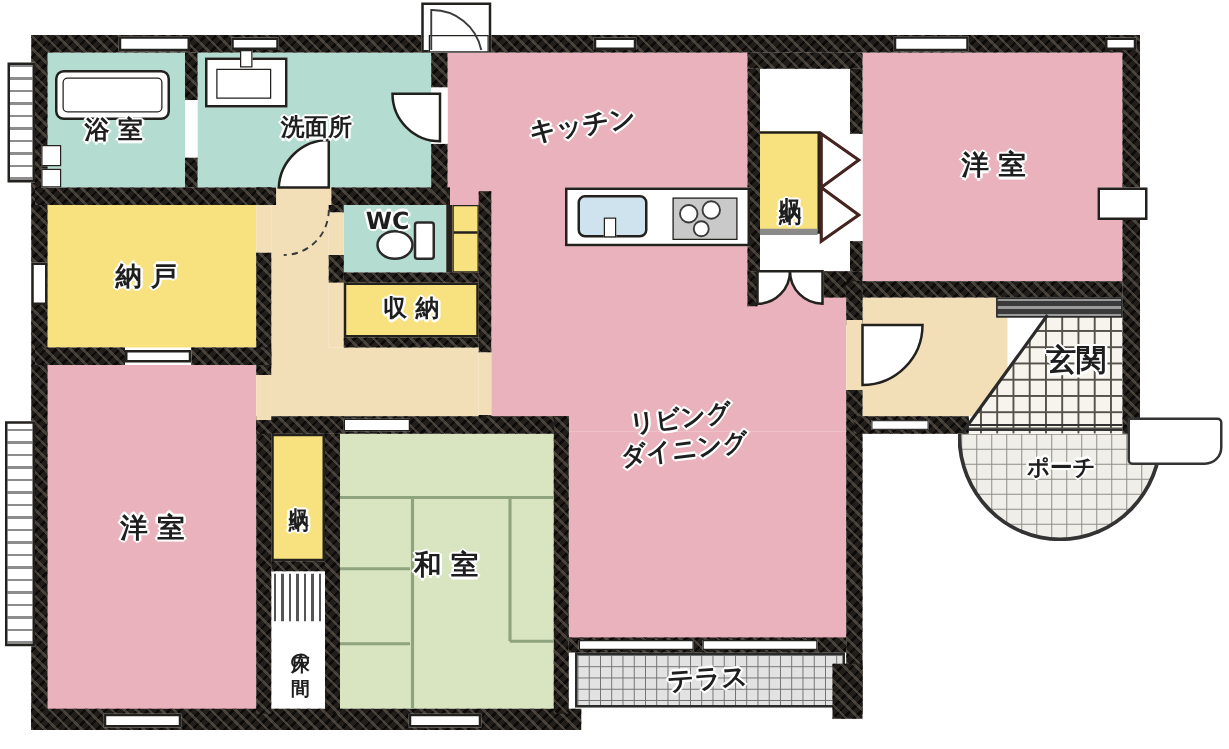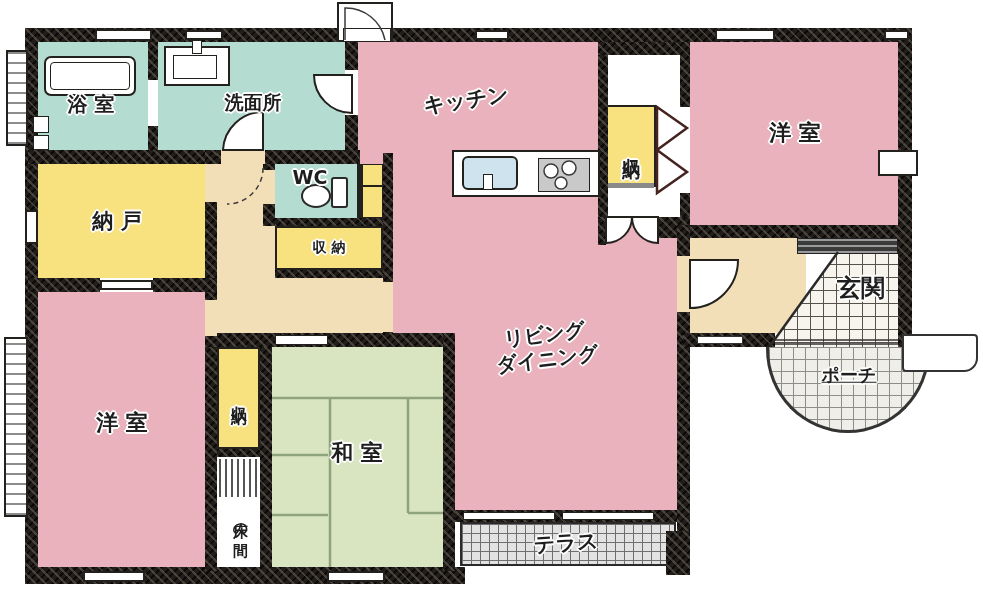--- a/index.html
+++ b/index.html
@@ -215,25 +215,25 @@
       <line x1="775" y1="344" x2="898" y2="344"></line>
     </g>
   </svg>
 
   <div class="lbl" style="left:91px;top:104px;font-size:20px;">浴 室</div>
   <div class="lbl" style="left:253px;top:103px;font-size:19px;">洗面所</div>
   <div class="lbl" style="left:466px;top:100px;font-size:21px;transform:translate(-50%,-50%) rotate(-8deg);">キッチン</div>
   <div class="lbl v" style="left:631px;top:148px;font-size:18px;">収納</div>
   <div class="lbl" style="left:795px;top:133px;font-size:22px;">洋 室</div>
   <div class="lbl" style="left:310px;top:178px;font-size:19px;">WC</div>
-  <div class="lbl" style="left:329px;top:248px;font-size:14px;">収 納</div>
+  <div class="lbl" style="left:329px;top:248px;font-size:19px;">収 納</div>
   <div class="lbl" style="left:117px;top:221px;font-size:21px;">納 戸</div>
   <div class="lbl" style="left:546px;top:347px;font-size:20px;transform:translate(-50%,-50%) rotate(-7deg);">リビング
 ダイニング</div>
   <div class="lbl" style="left:861px;top:288px;font-size:24px;">玄関</div>
-  <div class="lbl" style="left:849px;top:375px;font-size:18px;text-decoration:underline;">ポーチ</div>
+  <div class="lbl" style="left:849px;top:375px;font-size:18px;">ポーチ</div>
   <div class="lbl" style="left:122px;top:423px;font-size:22px;">洋 室</div>
   <div class="lbl v" style="left:239px;top:396px;font-size:16px;letter-spacing:3px;">収納</div>
   <div class="lbl v" style="left:240px;top:522px;font-size:15px;letter-spacing:2px;">床の間</div>
   <div class="lbl" style="left:357px;top:453px;font-size:22px;text-align:center;">和 室</div>
   <div class="lbl" style="left:566px;top:543px;font-size:21px;transform:translate(-50%,-50%) rotate(-4deg);">テラス</div>
 
 </div>
 
 </body></html>

